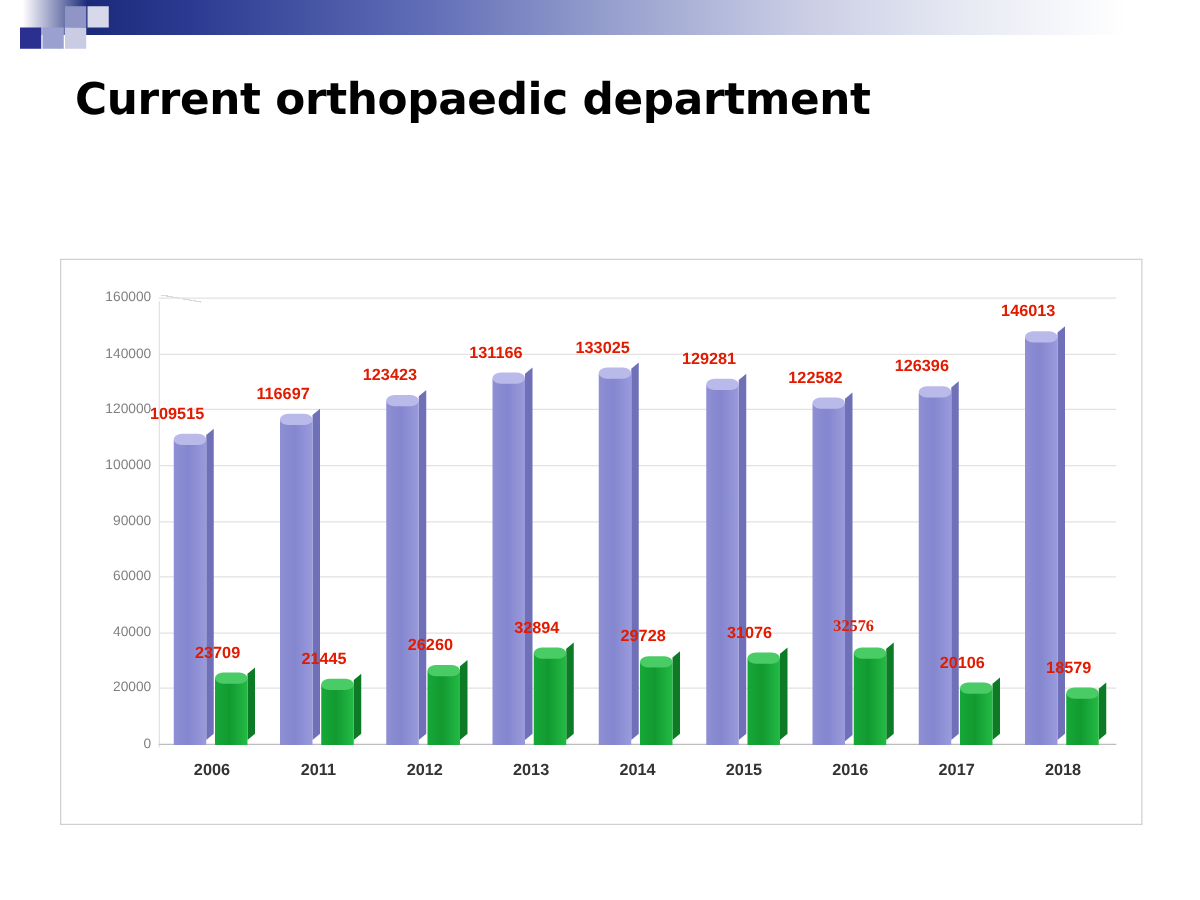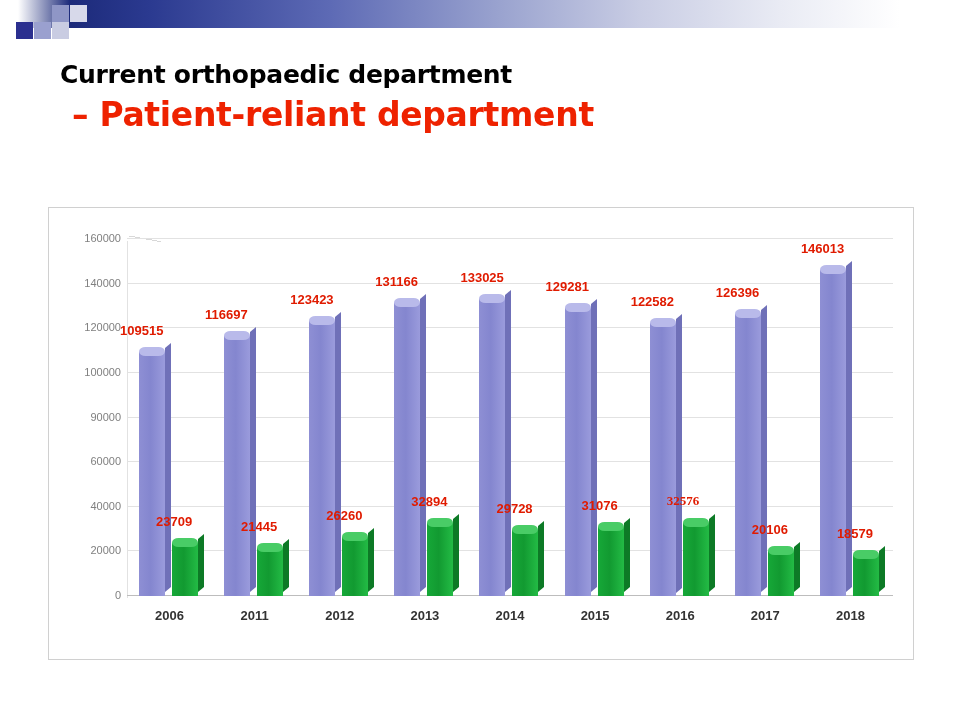--- a/index.html
+++ b/index.html
@@ -47,21 +47,21 @@
 
   
   #title-block {
     position: absolute;
     left: 0; top: 60px;
     width: 960px;
   }
   .title-line1 {
     font-family: "DejaVu Sans", sans-serif;
     font-weight: bold;
-    font-size: 25px;
+    font-size: 35px;
     color: #000000;
     letter-spacing: -0.3px;
     padding-left: 60px;
   }
   .title-line2 {
     font-family: "DejaVu Sans", sans-serif;
     font-weight: bold;
     font-size: 33px;
     color: #ee2200;
     letter-spacing: -0.3px;
@@ -220,21 +220,20 @@
   <div class="band-grad"></div>
   <div class="sq sq-d"></div>
   <div class="sq sq-e"></div>
   <div class="sq sq-a"></div>
   <div class="sq sq-b"></div>
   <div class="sq sq-c"></div>
 </div>
 
 <div id="title-block">
   <div class="title-line1">Current orthopaedic department</div>
-  <div class="title-line2">– Patient-reliant department</div>
 </div>
 
 <div id="chart-frame">
   <div id="plot-area">
     <div class="axis-cap"></div>
     <div class="y-axis-line"></div>
     <div id="gridlines">
         <div class="axis-base" style="bottom: 63px;"></div>
         <div class="grid-line" style="bottom: 107.625px;"></div>
         <div class="grid-line" style="bottom: 152.25px;"></div>

